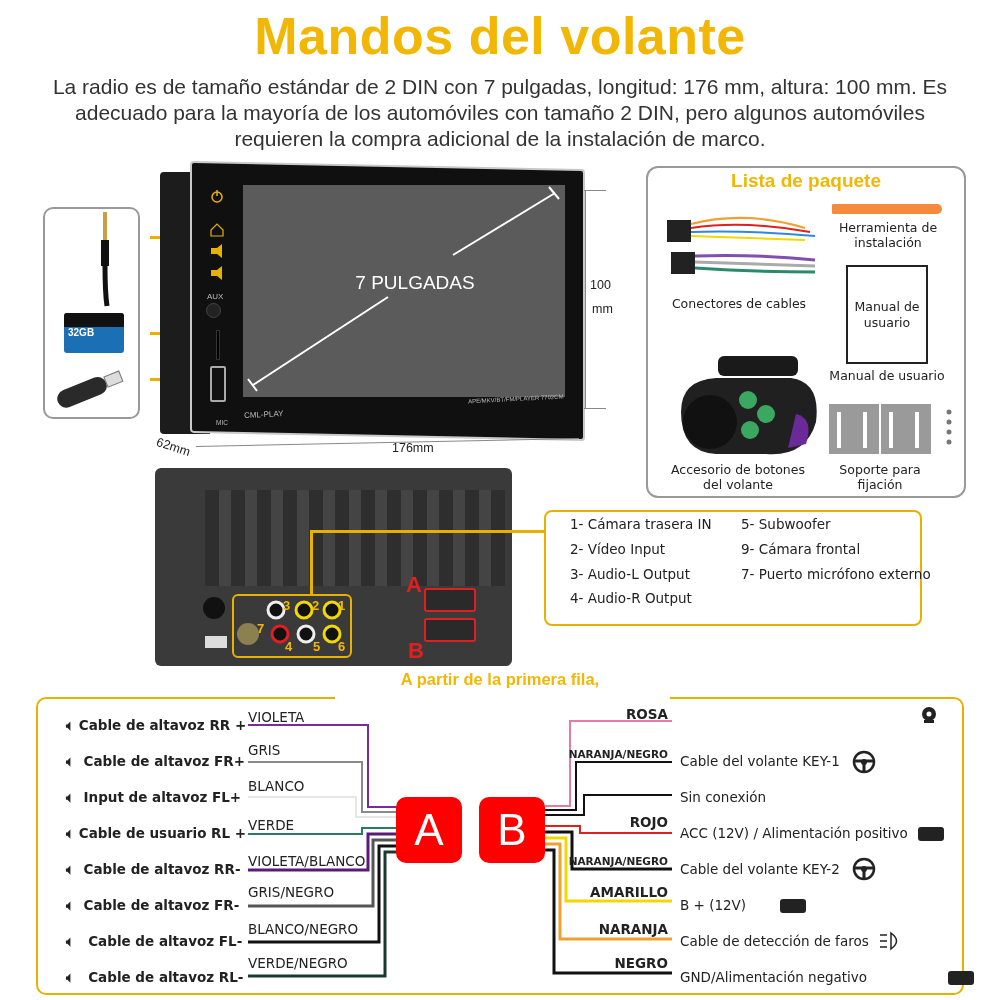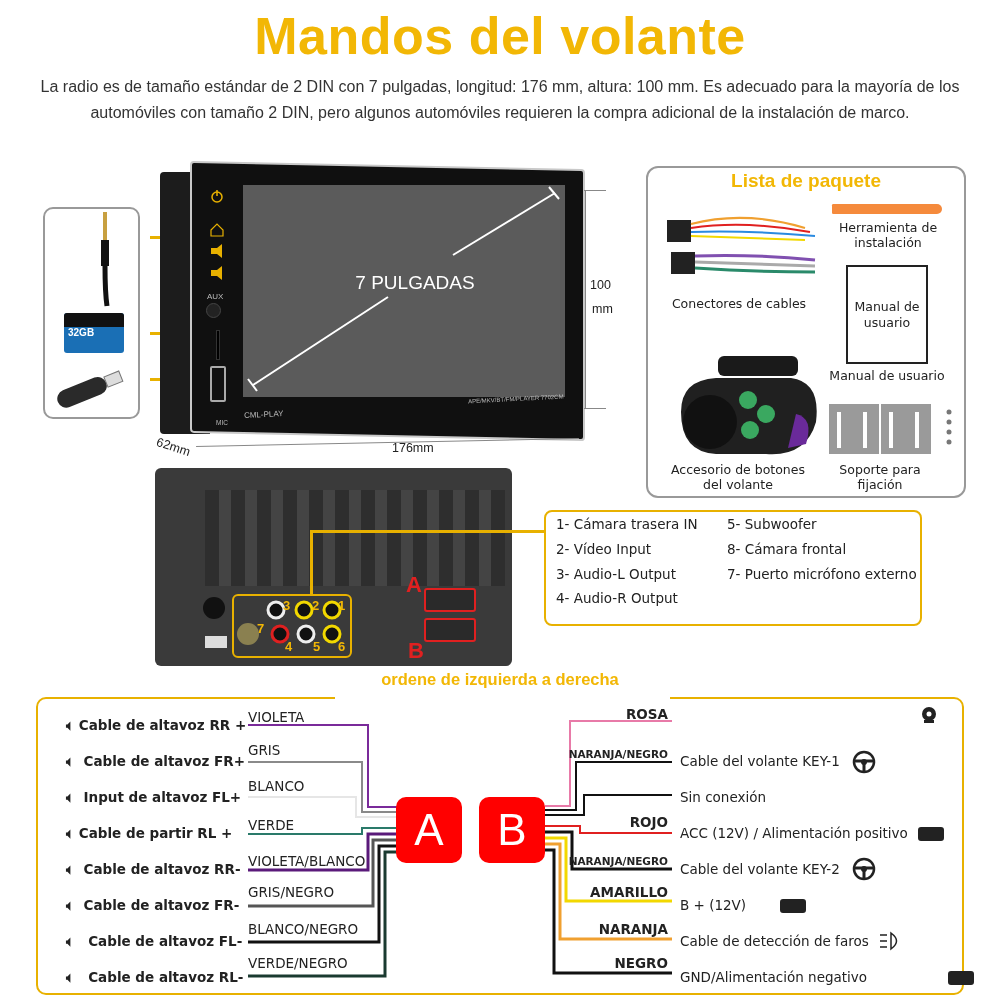--- a/index.html
+++ b/index.html
@@ -3,21 +3,21 @@
 <meta charset="utf-8">
 <style>
   * { box-sizing: border-box; margin: 0; padding: 0; }
   html, body { width: 1000px; height: 1000px; background: #ffffff; overflow: hidden; }
   body { position: relative; font-family: "DejaVu Sans", sans-serif; color: #222; }
   .abs { position: absolute; }
 
   .title { left: 0; top: 6px; width: 1000px; text-align: center; font-family: "Liberation Sans", sans-serif;
            font-weight: bold; font-size: 52px; color: #F2B705; letter-spacing: 0.5px; }
   .desc { left: 40px; top: 74px; width: 920px; text-align: center; font-family: "Liberation Sans", sans-serif;
-          font-size: 16px; line-height: 26px; color: #333; }
+          font-size: 21px; line-height: 26px; color: #333; }
 
   
   .acc-box { left: 43px; top: 207px; width: 97px; height: 212px; border: 2px solid #999; border-radius: 10px; background:#fff; }
   .ylink { background: #E8B100; }
   .unit-side { left: 160px; top: 172px; width: 50px; height: 262px; background: #1c1c1c; border-radius: 4px 0 0 4px; }
   .unit-face { left: 190px; top: 165px; width: 395px; height: 272px; background: #101010; border: 2px solid #c9c9c9; border-radius: 4px; transform: skewY(1.2deg); }
   .screen { left: 243px; top: 185px; width: 322px; height: 212px; background: #5b5b5b; }
   .inch { left: 300px; top: 272px; width: 230px; text-align: center; color: #fff; font-size: 19px; font-family: "Liberation Sans", sans-serif; }
   .small-lbl { color: #bbb; font-size: 6.5px; font-family: "Liberation Sans", sans-serif; }
   .dim-txt { font-size: 12.5px; color: #222; font-family: "Liberation Sans", sans-serif; }
@@ -31,21 +31,21 @@
 
   
   .rear { left: 155px; top: 468px; width: 357px; height: 198px; background: #3a3a3a; border-radius: 6px; }
   .port-box { left: 232px; top: 594px; width: 120px; height: 64px; border: 2px solid #E8B100; border-radius: 6px; }
   .port-num { color: #F2B705; font-weight: bold; font-size: 13px; font-family: "Liberation Sans", sans-serif; }
   .conn { border: 2px solid #e02020; border-radius: 3px; background: #2a2a2a; }
   .conn-lbl { color: #e02020; font-size: 22px; font-weight: bold; font-family: "Liberation Sans", sans-serif; }
 
   
   .legend { left: 544px; top: 510px; width: 378px; height: 116px; border: 2px solid #E8B100; border-radius: 8px; }
-  .leg-item { font-size: 13.5px; color: #222; white-space: nowrap; }
+  .leg-item { font-size: 13.5px; color: #222; white-space: nowrap; margin-left: 14px; }
 
   .order-txt { left: 330px; top: 670px; width: 340px; text-align: center; font-family: "Liberation Sans", sans-serif;
                font-weight: bold; font-size: 16.5px; line-height: 18px; color: #F2B705; }
 
   
   .wire-box { left: 36px; top: 697px; width: 928px; height: 298px; border: 2px solid #E8B100; border-radius: 10px; }
   .wire-gap { left: 335px; top: 690px; width: 335px; height: 12px; background: #fff; }
   .lw-label { font-size: 13.5px; color: #222; white-space: nowrap; font-weight: bold; }
   .lw-color { font-size: 13.5px; color: #222; white-space: nowrap; }
   .rw-color { font-size: 13.5px; color: #222; white-space: nowrap; text-align: right; font-weight: bold; }
@@ -207,27 +207,27 @@
 <div class="abs conn-lbl" style="left:408px;top:638px">B</div>
 
 <div class="abs ylink" style="left:310px;top:530px;width:3px;height:66px"></div>
 <div class="abs ylink" style="left:310px;top:530px;width:236px;height:3px"></div>
 <div class="abs legend"></div>
 <div class="abs leg-item" style="left:556px;top:516px">1-  Cámara trasera IN</div>
 <div class="abs leg-item" style="left:556px;top:541px">2-  Vídeo Input</div>
 <div class="abs leg-item" style="left:556px;top:566px">3-   Audio-L Output</div>
 <div class="abs leg-item" style="left:556px;top:590px">4-  Audio-R Output</div>
 <div class="abs leg-item" style="left:727px;top:516px">5-  Subwoofer</div>
-<div class="abs leg-item" style="left:727px;top:541px">8-  Cámara frontal</div>
+<div class="abs leg-item" style="left:727px;top:541px">9-  Cámara frontal</div>
 <div class="abs leg-item" style="left:727px;top:566px">7-  Puerto micrófono externo</div>
 
 <div class="abs wire-box"></div>
 <div class="abs wire-gap"></div>
 <div class="abs order-txt">
-  <div>ordene de izquierda a derecha</div>
+  <div>A partir de la primera fila,</div>
 </div>
 
 <svg class="abs" style="left:0;top:0" width="1000" height="1000">
 
   <polyline points="248,725 368,725 368,807 398,807" stroke="#7a2a9a" stroke-width="2" fill="none"></polyline>
   <polyline points="248,762 362,762 362,812 398,812" stroke="#8a8a8a" stroke-width="2" fill="none"></polyline>
   <polyline points="248,797 356,797 356,817 398,817" stroke="#e6e6e6" stroke-width="2" fill="none"></polyline>
   <polyline points="248,834 362,834 362,828 398,828" stroke="#2a7a6a" stroke-width="2" fill="none"></polyline>
   <polyline points="248,870 368,870 368,834 398,834" stroke="#5a1a7a" stroke-width="3" fill="none"></polyline>
   <polyline points="248,906 373,906 373,840 398,840" stroke="#555" stroke-width="3" fill="none"></polyline>
@@ -247,21 +247,21 @@
 <div class="abs ab" style="left:396px;top:797px">A</div>
 <div class="abs ab" style="left:479px;top:797px">B</div>
 
 <div>
   <div class="abs lw-label" style="left:66px;top:717px"><span>🔈︎ </span><span>Cable de altavoz  RR +</span></div>
   <div class="abs lw-color" style="left:248px;top:709px">VIOLETA</div>
   <div class="abs lw-label" style="left:66px;top:753px"><span>🔈︎ &nbsp;</span><span>Cable de altavoz FR+</span></div>
   <div class="abs lw-color" style="left:248px;top:742px">GRIS</div>
   <div class="abs lw-label" style="left:66px;top:789px"><span>🔈︎ &nbsp;</span><span>Input de altavoz FL+</span></div>
   <div class="abs lw-color" style="left:248px;top:778px">BLANCO</div>
-  <div class="abs lw-label" style="left:66px;top:825px"><span>🔈︎ </span><span>Cable de partir RL +</span></div>
+  <div class="abs lw-label" style="left:66px;top:825px"><span>🔈︎ </span><span>Cable de usuario RL +</span></div>
   <div class="abs lw-color" style="left:248px;top:817px">VERDE</div>
   <div class="abs lw-label" style="left:66px;top:861px"><span>🔈︎ &nbsp;</span><span>Cable de altavoz RR-</span></div>
   <div class="abs lw-color" style="left:248px;top:853px">VIOLETA/BLANCO</div>
   <div class="abs lw-label" style="left:66px;top:897px"><span>🔈︎ &nbsp;</span><span>Cable de altavoz FR-</span></div>
   <div class="abs lw-color" style="left:248px;top:884px">GRIS/NEGRO</div>
   <div class="abs lw-label" style="left:66px;top:933px"><span>🔈︎ &nbsp;&nbsp;</span><span>Cable de altavoz FL-</span></div>
   <div class="abs lw-color" style="left:248px;top:921px">BLANCO/NEGRO</div>
   <div class="abs lw-label" style="left:66px;top:969px"><span>🔈︎ &nbsp;&nbsp;</span><span>Cable de altavoz RL-</span></div>
   <div class="abs lw-color" style="left:248px;top:955px">VERDE/NEGRO</div>
 </div>

